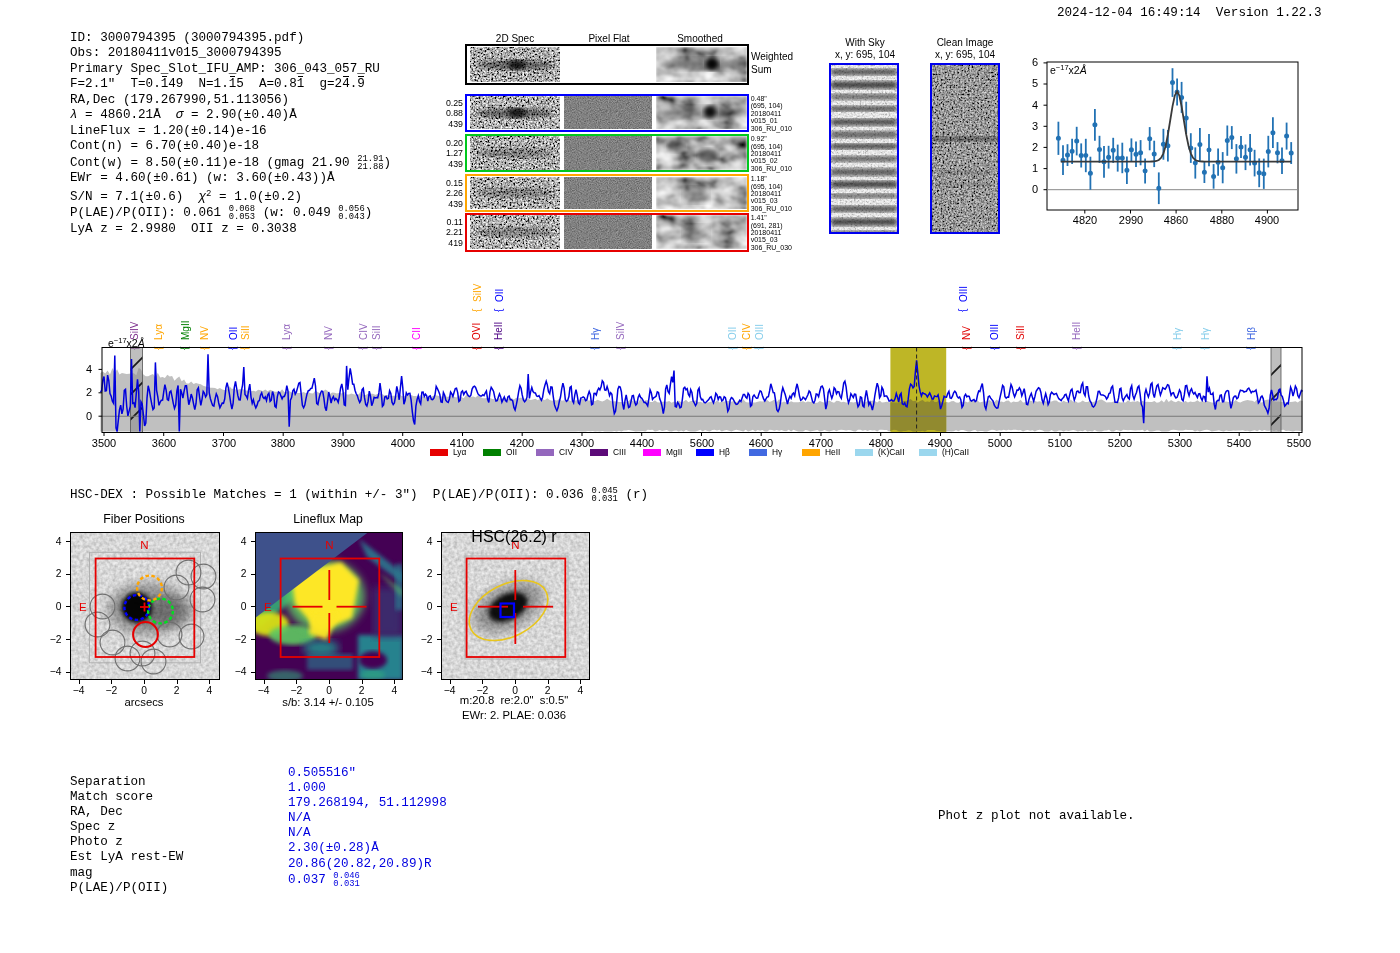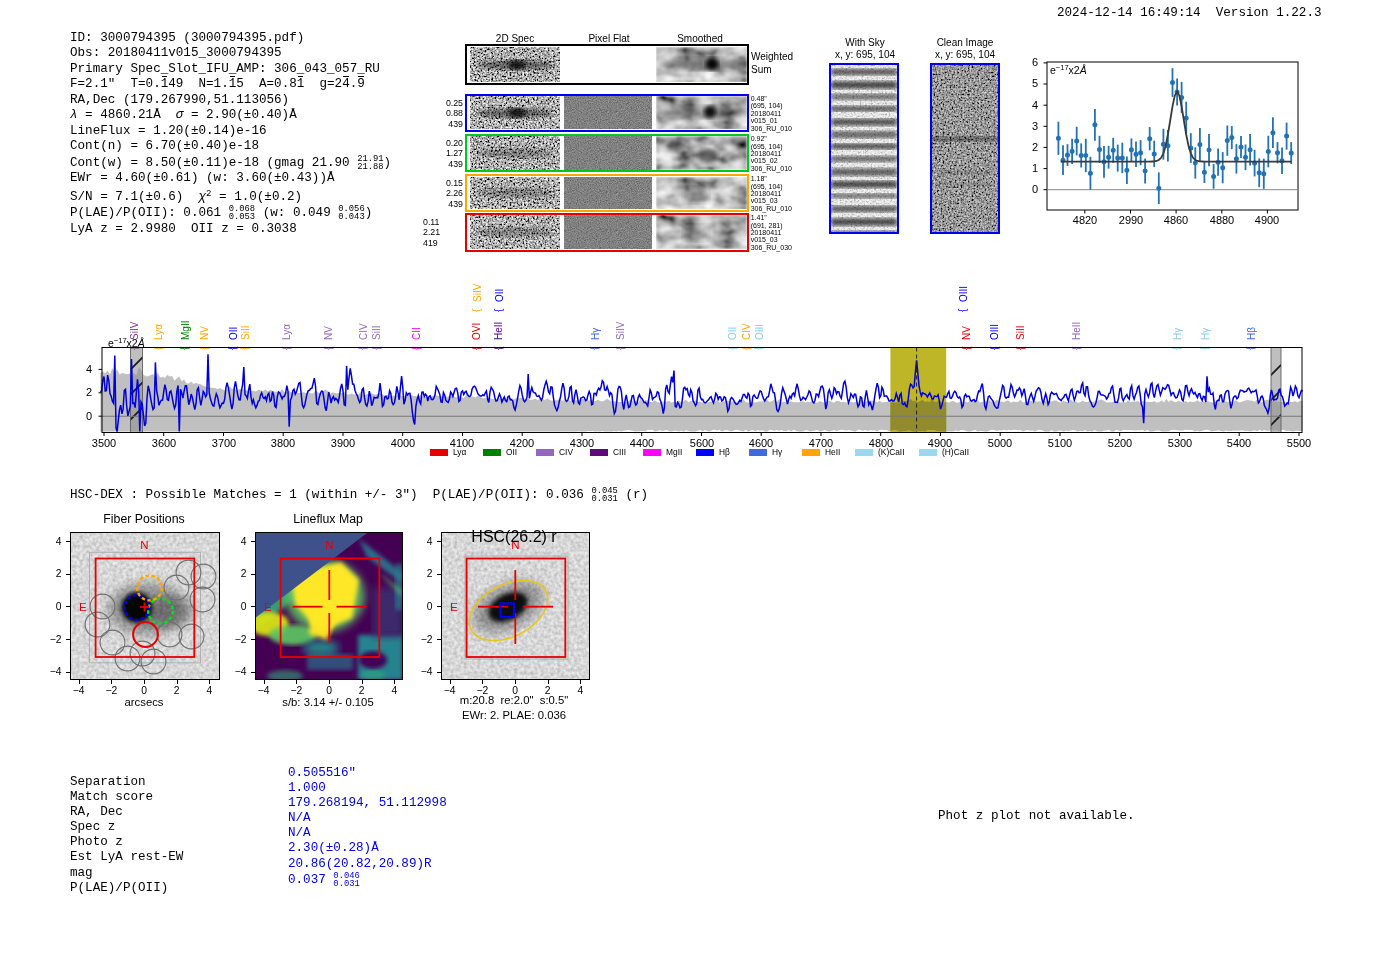--- a/index.html
+++ b/index.html
@@ -130,21 +130,21 @@
 <filter id="blur6">
           <feGaussianBlur stdDeviation="6"></feGaussianBlur>
         </filter>
 <pattern id="hatch" width="5" height="5" patternTransform="rotate(45)" patternUnits="userSpaceOnUse">
   <rect width="5" height="5" fill="#b2b2b2"></rect>
           <line x1="0" y1="0" x2="0" y2="5" stroke="#2d2d2d" stroke-width="1.1"></line>
 </pattern>
 </defs>
 </svg>
 
-<div class="mono abs" style="left:1057px;top:6px">2024-12-14 16:49:14  Version 1.22.3</div>
+<div class="mono abs" style="left:1057px;top:6px">2024-12-04 16:49:14  Version 1.22.3</div>
 
 <div class="mono abs" style="left:70px;top:31px;line-height:15.45px">ID: 3000794395 (3000794395.pdf)
 Obs: 20180411v015_3000794395
 Primary Spec_Slot_IFU_AMP: 306_043_057_RU
 F=2.1"  T=0.<span class="overbar">1</span>49  N=1.<span class="overbar">1</span>5  A=0.8<span class="overbar">1</span>  g=2<span class="overbar">4</span>.<span class="overbar">9</span>
 RA,Dec (179.267990,51.113056)
 <i>λ</i> = 4860.21Å  <i>σ</i> = 2.90(±0.40)Å
 LineFlux = 1.20(±0.14)e-16
 Cont(n) = 6.70(±0.40)e-18
 Cont(w) = 8.50(±0.11)e-18 (gmag 21.90 <span class="sup2">21.91
@@ -236,21 +236,21 @@
     </svg>
 <svg class="abs" style="left:564px;top:215.4px" width="88" height="33.9">
       <rect width="88" height="33.9" fill="#fff"></rect>
       <rect width="88" height="33.9" filter="url(#nzF1)"></rect>
     </svg>
 <svg class="abs" style="left:656px;top:215.4px" width="91" height="33.9">
       <rect width="91" height="33.9" fill="#fff"></rect>
       <rect width="91" height="33.9" filter="url(#nzS2)"></rect>
       <ellipse cx="40" cy="18" rx="12" ry="8" fill="#000" opacity="0.3" filter="url(#blur4)"></ellipse>
     </svg>
-<div class="abs" style="left:423px;top:216.7px;width:40px;font-size:8.8px;line-height:10.6px;color:#000">0.11<br>2.21<br>419</div>
+<div class="abs" style="left:423px;top:216.7px;width:40px;text-align:right;font-size:8.8px;line-height:10.6px;color:#000">0.11<br>2.21<br>419</div>
 <div class="abs" style="left:750.7px;top:214.1px;font-size:7px;line-height:7.4px;color:#000">1.41"<br>(691, 281)<br>20180411<br>v015_03<br>306_RU_030</div>
 
 <div class="sans10 abs" style="left:865px;top:37px;transform:translateX(-50%);text-align:center;line-height:11.5px">With Sky<br>x, y: 695, 104</div>
 <div class="sans10 abs" style="left:965px;top:37px;transform:translateX(-50%);text-align:center;line-height:11.5px">Clean Image<br>x, y: 695, 104</div>
 <div class="abs" style="left:829px;top:63px;width:70px;height:171px;border:2px solid #0000ee;box-sizing:border-box"></div>
     <svg class="abs" style="left:831px;top:65px" width="66" height="167">
       <rect width="66" height="167" fill="#fafafa"></rect>
       <rect x="0" y="4.0" width="66" height="6.0" fill="#3a3a3a" opacity="0.85" filter="url(#blur2)"></rect>
       <rect x="0" y="16.4" width="66" height="7.2" fill="#3a3a3a" opacity="0.94" filter="url(#blur2)"></rect>
       <rect x="0" y="28.9" width="66" height="5.7" fill="#3a3a3a" opacity="0.73" filter="url(#blur2)"></rect>

